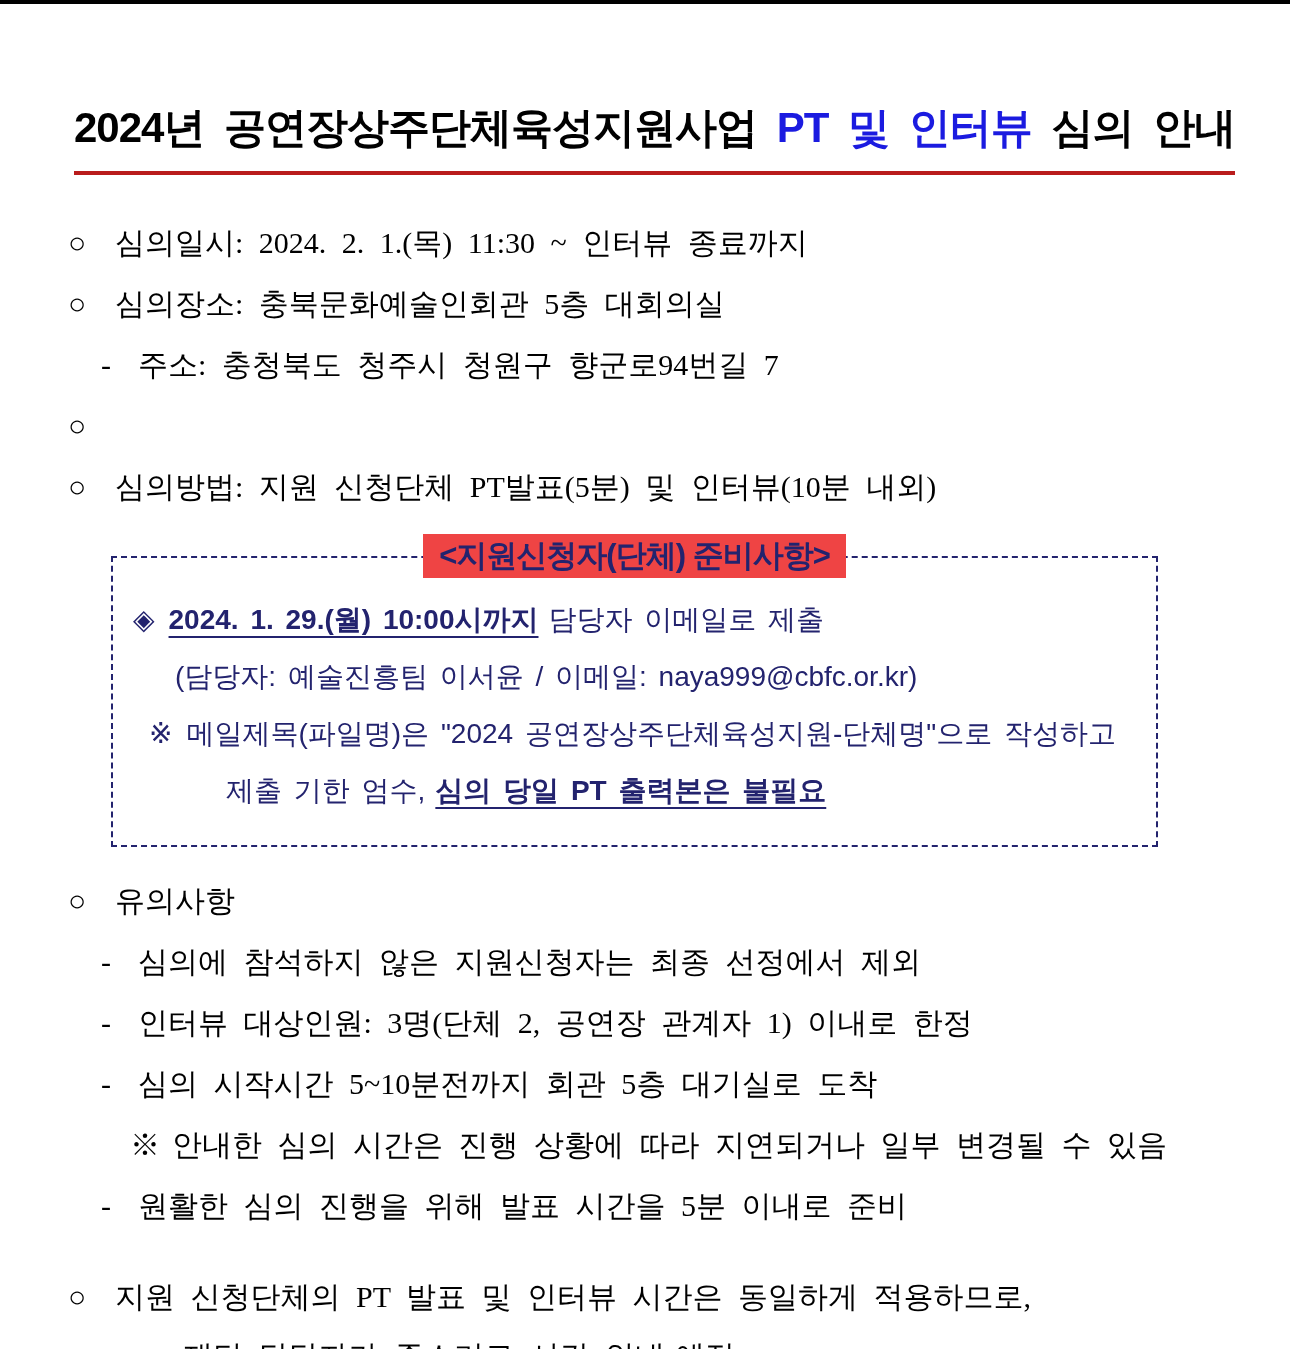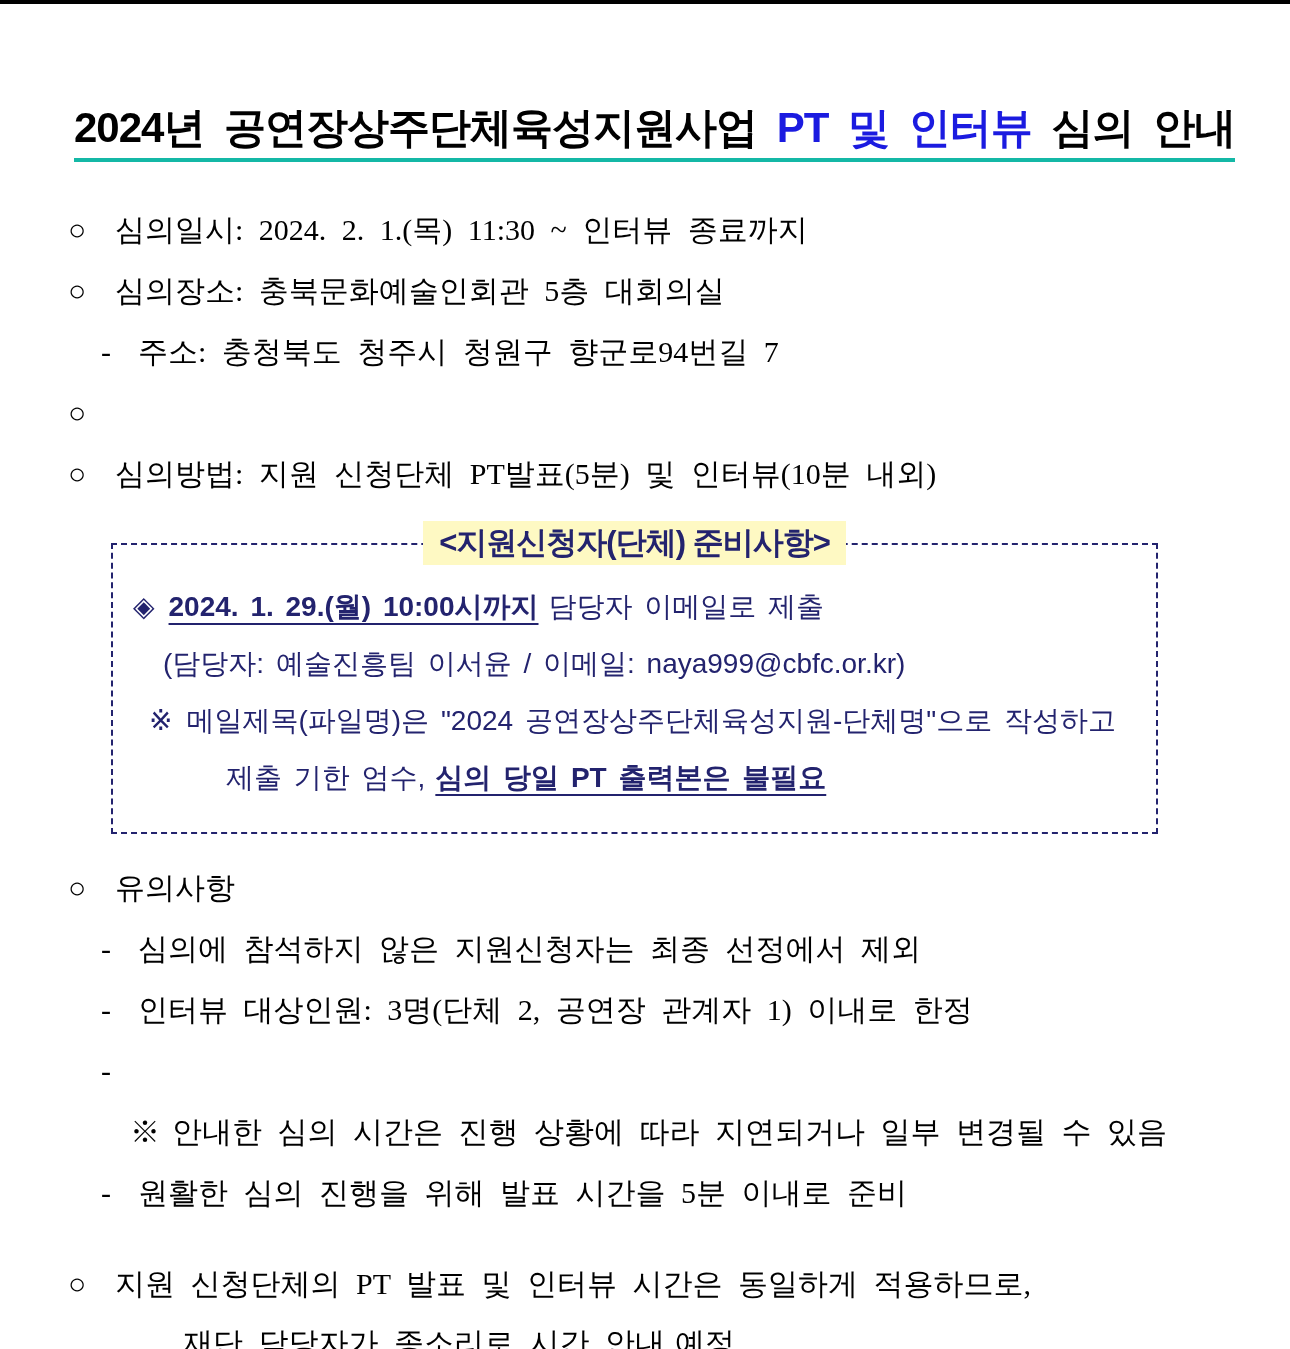--- a/index.html
+++ b/index.html
@@ -20,22 +20,22 @@
     margin: 0 0 0 6px;
     font-family: "Liberation Sans", "DejaVu Sans", sans-serif;
     font-weight: bold;
     font-size: 42px;
     letter-spacing: -1px;
     word-spacing: 9px;
     white-space: nowrap;
   }
   .title-underline {
     display: inline-block;
-    border-bottom: 4px solid #14b8a6;
-    padding-bottom: 6px;
+    border-bottom: 4px solid #b91c1c;
+    padding-bottom: 19px;
     line-height: 1.15;
   }
   .title-accent { color: #1b1be0; }
 
   
   .list { margin-top: 46px; font-size: 30px; }
   .item {
     display: flex;
     align-items: baseline;
     line-height: 43px;
@@ -64,36 +64,36 @@
   .box-title {
     position: absolute;
     top: -24px;
     left: 0;
     right: 0;
     text-align: center;
     line-height: 44px;
   }
   .box-title .box-title-text {
     display: inline-block;
-    background: #fef9c3;
+    background: #ef4444;
     padding: 0 16px;
     font-weight: bold;
     font-size: 31px;
     letter-spacing: -1px;
   }
   .box-line {
     display: flex;
     align-items: baseline;
     line-height: 40px;
     margin-bottom: 17px;
     word-spacing: 4px;
     white-space: nowrap;
   }
   .box-line .bullet { flex: 0 0 auto; margin-right: 14px; }
-  .box-line.bl2 { margin-left: 30px; }
+  .box-line.bl2 { margin-left: 42px; }
   .box-line.bl3 { margin-left: 16px; }
   .box-line.bl4 { margin-left: 93px; margin-bottom: 6px; }
   .navy-em {
     font-weight: bold;
     text-decoration: underline;
     text-decoration-thickness: 2px;
     text-underline-offset: 7px;
   }
   .gap-r { margin-right: 10px; }
   .gap-l { margin-left: 10px; }
@@ -169,20 +169,21 @@
     <div class="item indent">
       <span class="bullet">-</span>
       <span>심의에 참석하지 않은 지원신청자는 최종 선정에서 제외</span>
     </div>
     <div class="item indent">
       <span class="bullet">-</span>
       <span>인터뷰 대상인원: 3명(단체 2, 공연장 관계자 1) 이내로 한정</span>
     </div>
     <div class="item indent">
       <span class="bullet">-</span>
+      <span>심의 시작시간 5~10분전까지 회관 5층 대기실로 도착</span>
     </div>
     <div class="item indent2">
       <span class="bullet">※</span>
       <span>안내한 심의 시간은 진행 상황에 따라 지연되거나 일부 변경될 수 있음</span>
     </div>
     <div class="item indent">
       <span class="bullet">-</span>
       <span>원활한 심의 진행을 위해 발표 시간을 5분 이내로 준비</span>
     </div>
   </div>

